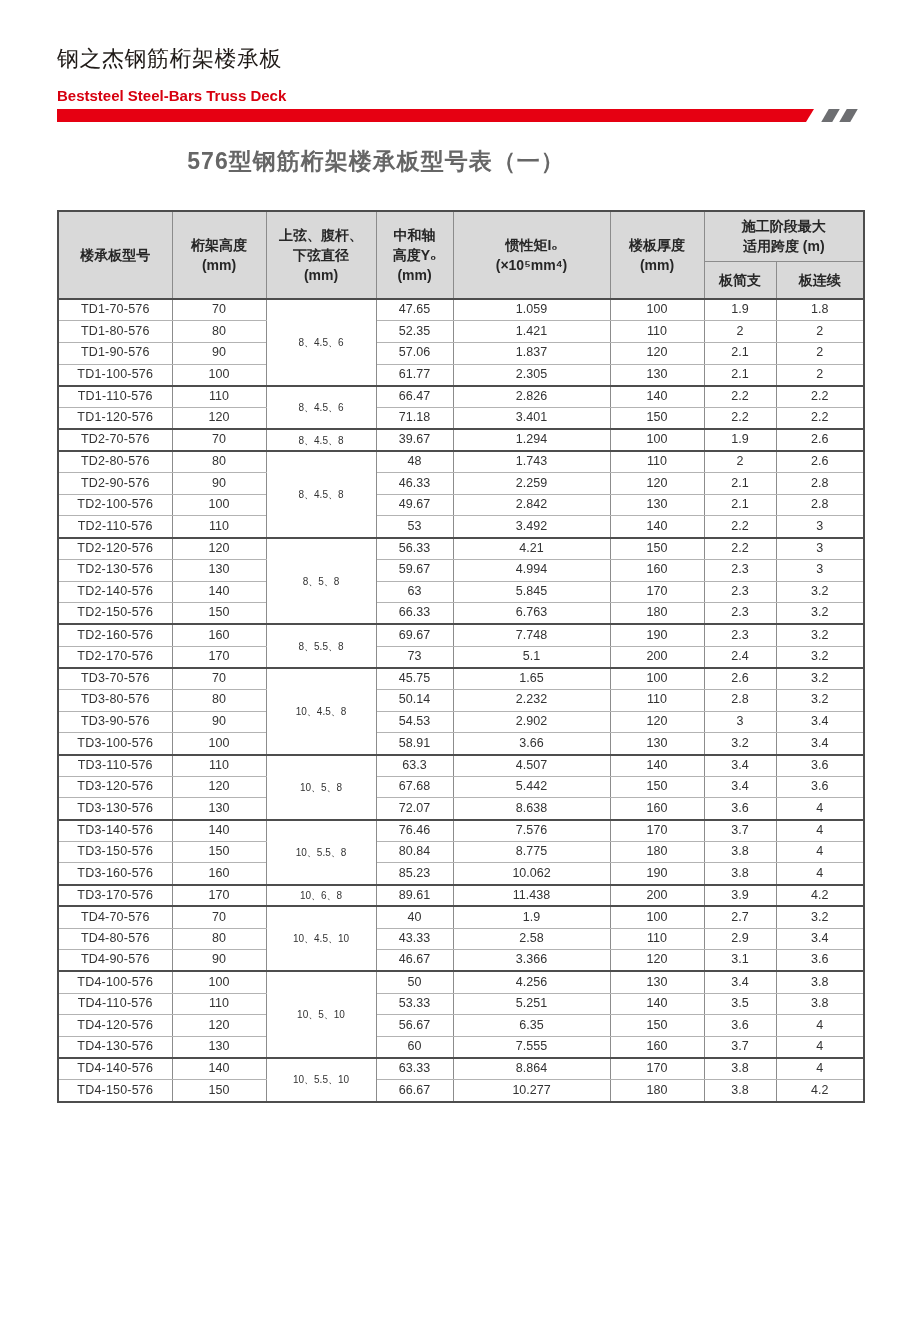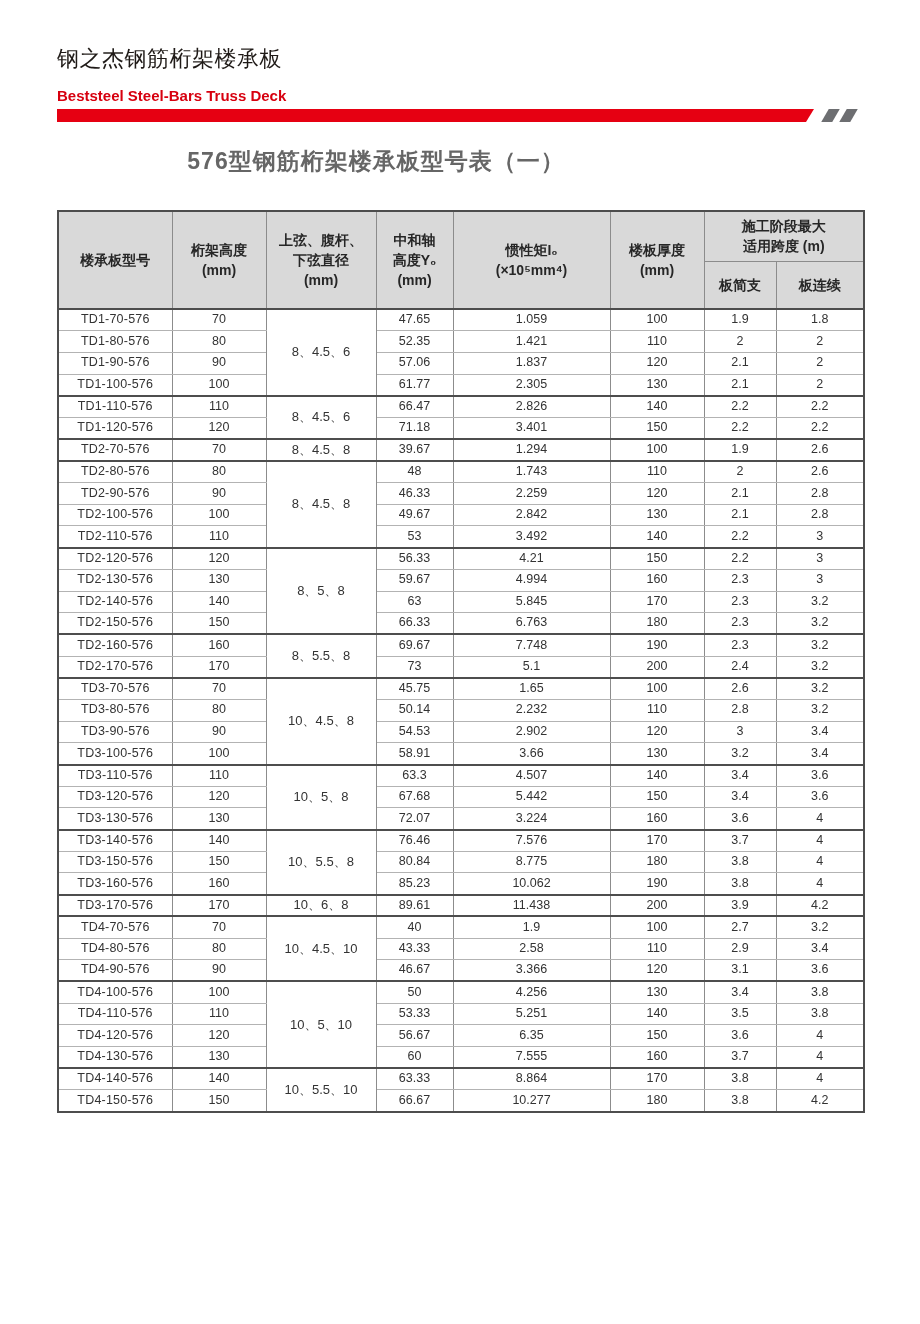--- a/index.html
+++ b/index.html
@@ -50,30 +50,30 @@
   }
   table.spec { border: 2px solid #4d4d4d; }
   table.spec thead th {
     background: #d9d9d9;
     font-size: 14px; font-weight: bold; color: #262626;
     white-space: pre-line;
     line-height: 1.45;
     padding: 4px 2px;
   }
   table.spec thead { border-bottom: 2px solid #4d4d4d; }
-  table.spec thead tr.sub th { height: 48px; }
+  table.spec thead tr.sub th { height: 38px; }
   table.spec tbody td {
     height: 21.7px;
     font-size: 12.5px; color: #333333;
     border-top: 1px solid #b3b3b3; border-bottom: 1px solid #b3b3b3;
     padding: 0 2px;
     line-height: 1.1;
   }
   table.spec tbody tr.group-end td { border-bottom: 2px solid #4d4d4d; }
-  table.spec tbody td.diam { border-bottom: 2px solid #4d4d4d; font-size: 13px; }
+  table.spec tbody td.diam { border-bottom: 2px solid #4d4d4d; font-size: 10px; }
   table.spec tbody td.model { letter-spacing: 0.2px; }
 </style>
 </head>
 <body>
 
 <div class="brand">
   <div class="brand-title">钢之杰钢筋桁架楼承板</div>
   <div class="brand-subtitle">Beststeel Steel-Bars Truss Deck</div>
 </div>
 
@@ -332,21 +332,21 @@
         <td>67.68</td>
         <td>5.442</td>
         <td>150</td>
         <td>3.4</td>
         <td>3.6</td>
       </tr>
       <tr class="group-end">
         <td class="model">TD3-130-576</td>
         <td>130</td>
         <td>72.07</td>
-        <td>3.224</td>
+        <td>8.638</td>
         <td>160</td>
         <td>3.6</td>
         <td>4</td>
       </tr>
       <tr>
         <td class="model">TD3-140-576</td>
         <td>140</td>
         <td class="diam" rowspan="3">10、5.5、8</td>
         <td>76.46</td>
         <td>7.576</td>

